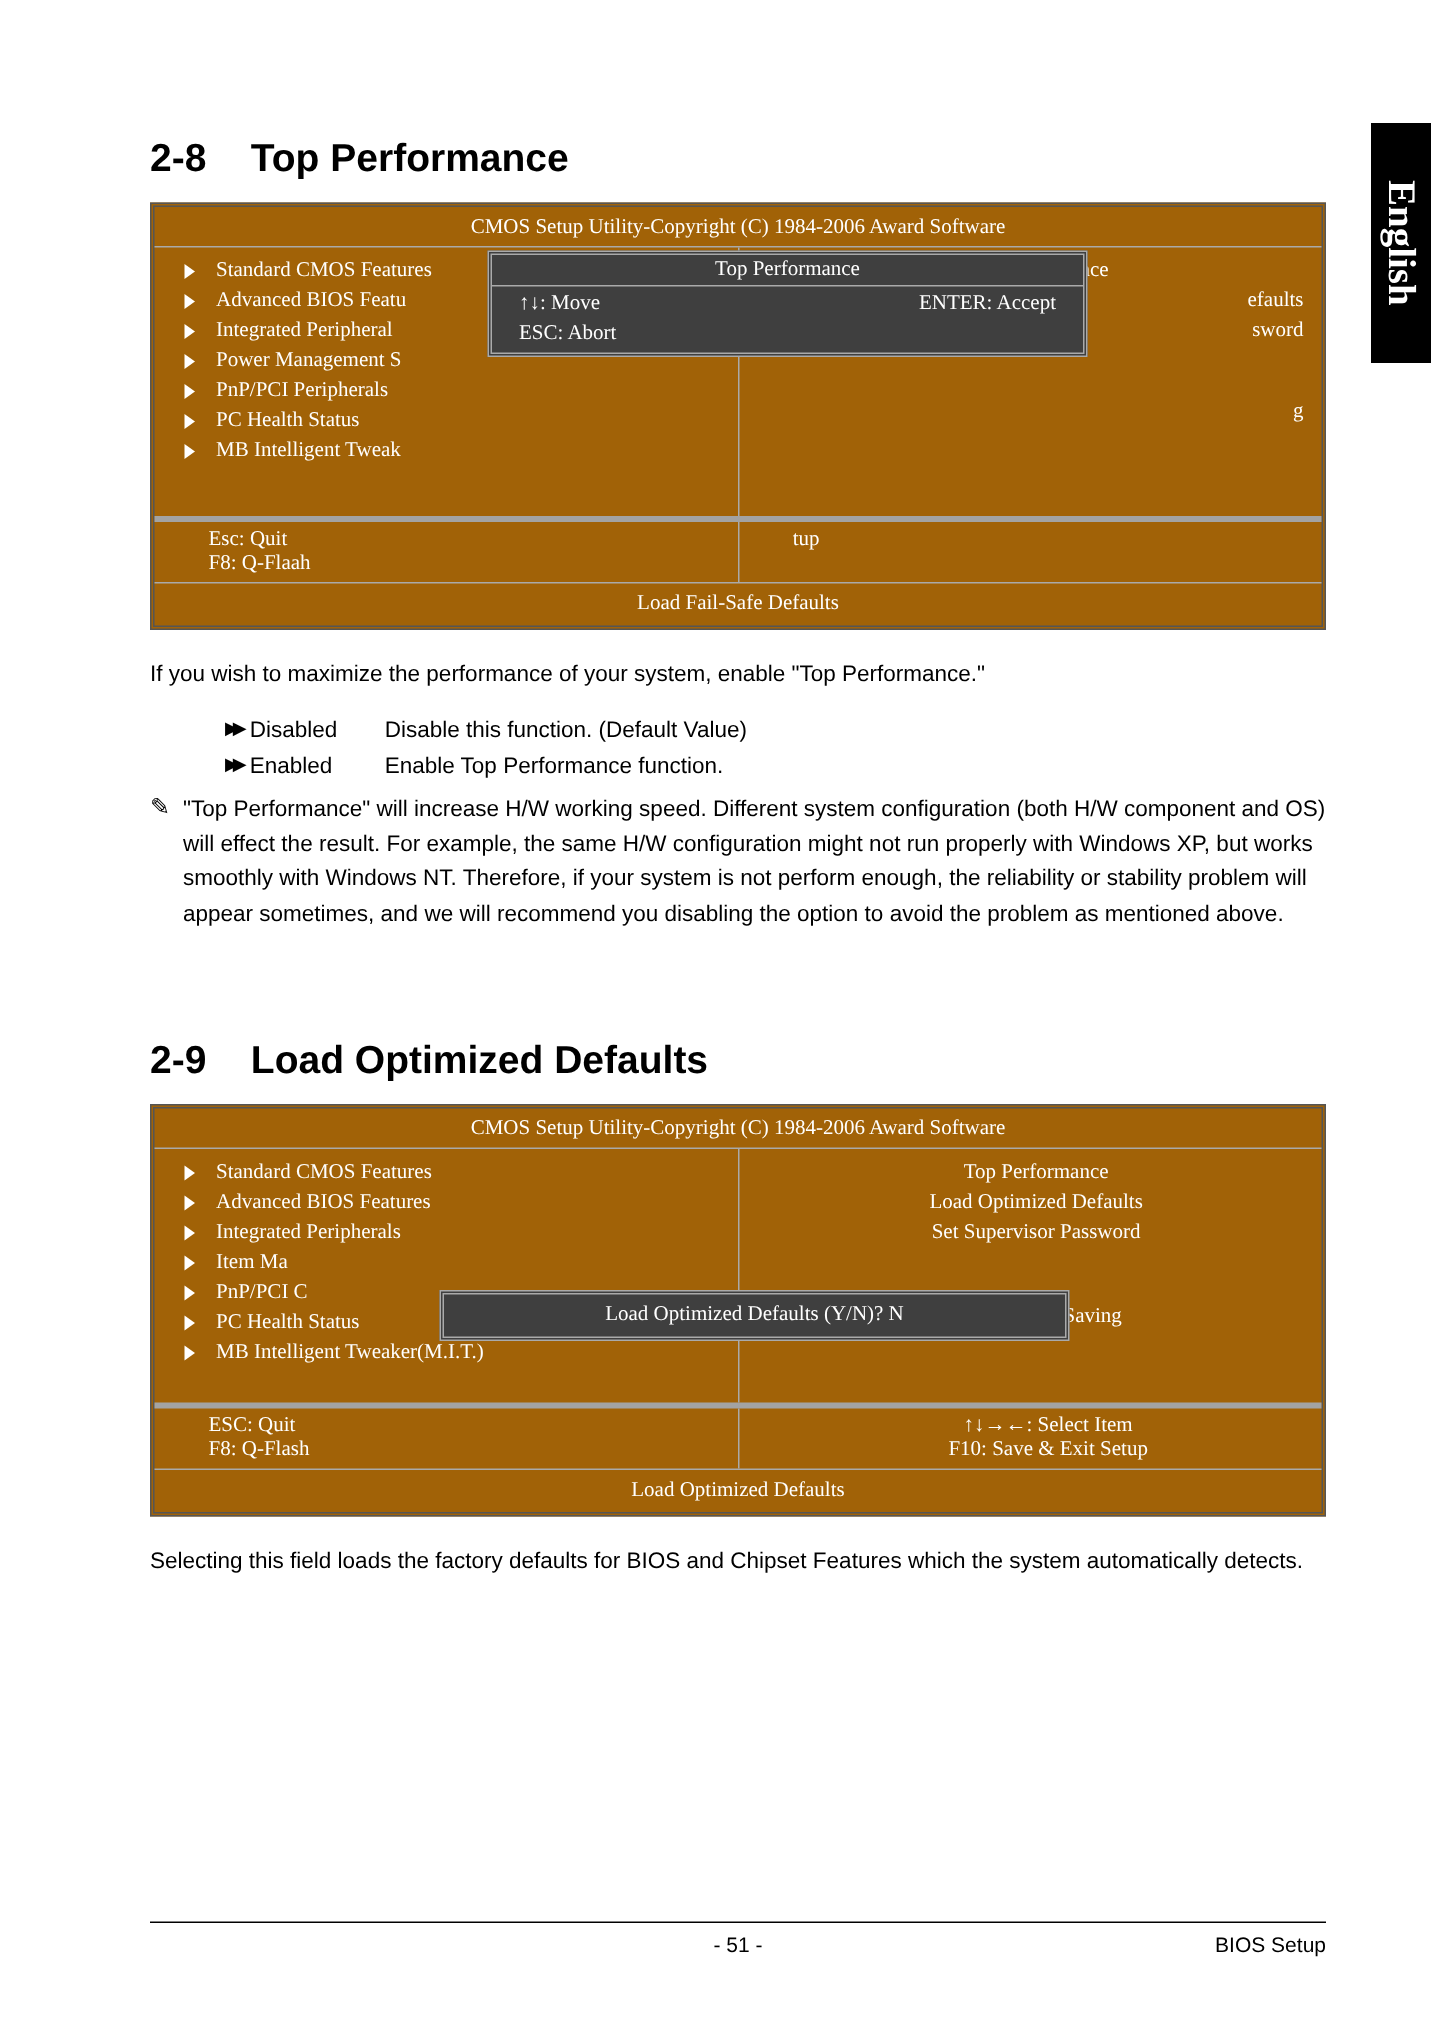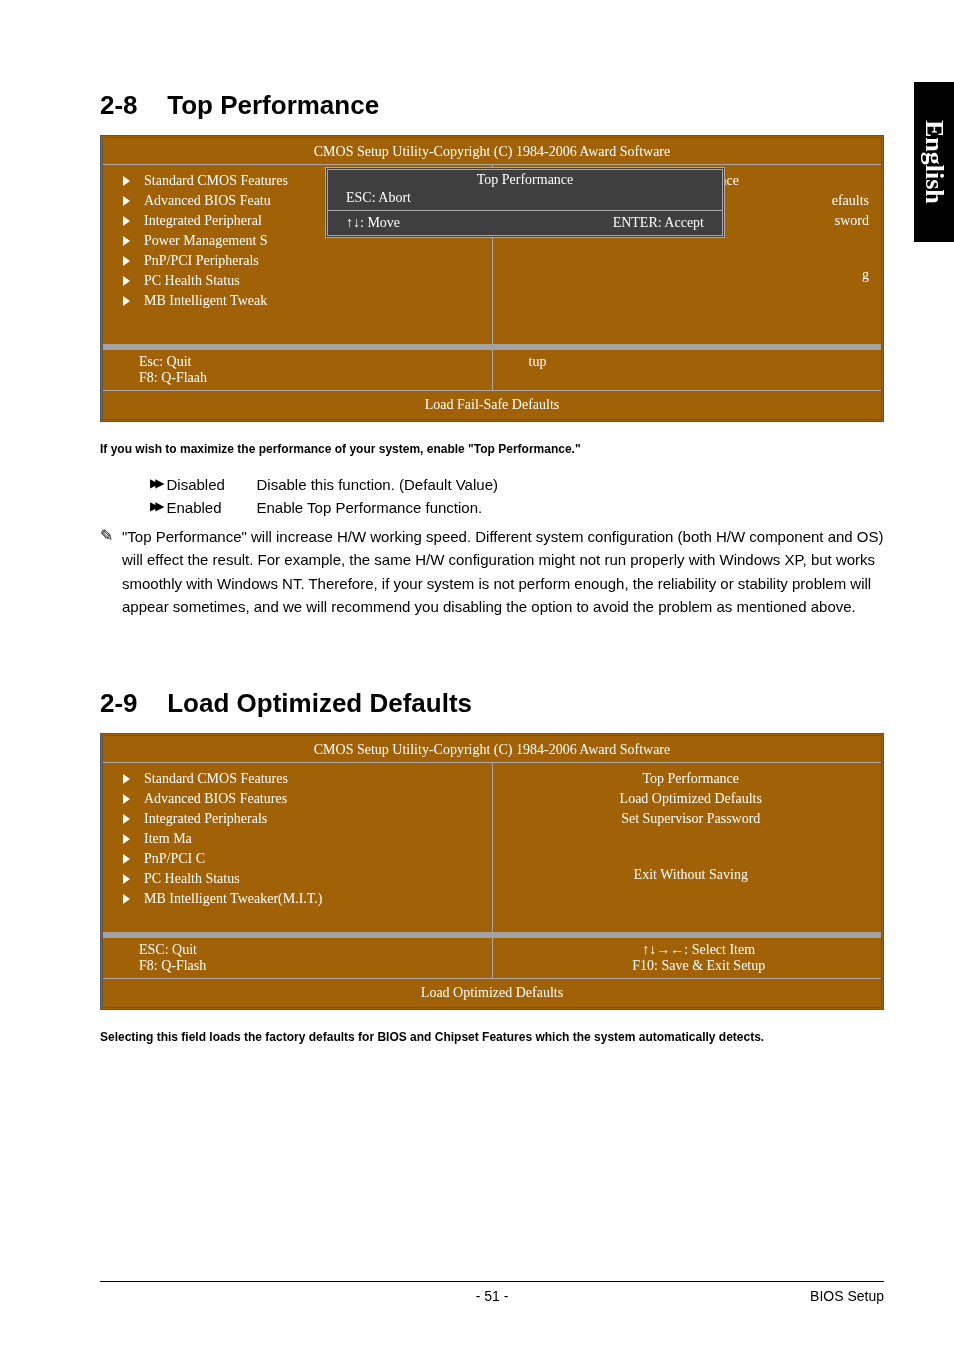--- a/index.html
+++ b/index.html
@@ -18,34 +18,34 @@
     border: 3px double #555; background: #a16207; color: #fff;
     font-family: "Times New Roman", serif; font-size: 14px;
     padding: 0; margin-bottom: 18px;
   }
   .bios-title { text-align: center; padding: 6px 0 4px; font-size: 14px; }
   .bios-body { display: flex; position: relative; border-top: 1px solid #aaa; }
   .bios-col { flex: 1; padding: 6px 12px 6px 20px; }
   .bios-col.left { border-right: 1px solid #aaa; }
   .bios-row { display: flex; align-items: center; padding: 2px 0; }
   .tri { display: inline-block; width: 0; height: 0; border-top: 5px solid transparent; border-bottom: 5px solid transparent; border-left: 7px solid #fff; margin-right: 14px; }
-  .bios-ftr { display: flex; border-top: 6px solid #a3a3a3; }
+  .bios-ftr { display: flex; border-top: 4px solid #a3a3a3; }
   .bios-ftr .bios-col { padding: 4px 12px 4px 36px; }
   .bios-hint { text-align: center; padding: 6px 0; border-top: 1px solid #aaa; }
   .popup {
     position: absolute; background: #3f3f3f; border: 3px double #aaa;
     color: #fff; font-family: "Times New Roman", serif; font-size: 14px;
   }
   .popup-top { left: 222px; top: 2px; width: 400px; }
   .popup-top .ptitle { text-align: center; padding: 2px 0; }
   .popup-top .pbody { padding: 6px 18px 12px; }
   .popup-top .phelp { border-top: 1px solid #aaa; padding: 4px 18px; display: flex; justify-content: space-between; }
   .popup-mid { left: 190px; top: 94px; width: 420px; text-align: center; padding: 6px 0; }
   .dots { letter-spacing: 1px; }
-  .body-text { font-size: 12px; line-height: 1.55; margin: 4px 0 14px; font-weight: bold; }
+  .body-text { font-size: 15px; line-height: 1.55; margin: 4px 0 14px; }
   .opt-list { padding-left: 50px; margin-bottom: 6px; }
   .opt-row { display: flex; font-size: 15px; line-height: 1.55; }
   .dbl-tri { display:inline-block; margin-right: 6px; font-size: 12px; letter-spacing:-4px; position: relative; top: 1px; }
   .opt-name { width: 90px; }
   .note-row { display: flex; align-items: flex-start; font-size: 15px; line-height: 1.55; }
   .note-icon { width: 22px; flex: none; font-size: 16px; line-height: 1.4; }
   .footer {
     position: absolute; bottom: 50px; left: 100px; right: 70px;
     border-top: 1px solid #000; padding-top: 6px;
     display: flex; justify-content: space-between; font-size: 14px;
@@ -108,27 +108,27 @@
             <span>sword</span>
           </div>
         <div class="bios-row" style="height:34px;"></div>
         <div class="bios-row" style="justify-content:flex-end;">
             <span>g</span>
           </div>
       </div>
 
       <div class="popup popup-top">
         <div class="ptitle">Top Performance</div>
+        <div class="phelp">
+          <span>↑↓: Move</span>
+          <span>ENTER: Accept</span>
+        </div>
         <div class="phelp" style="border-top:none;padding-top:0;">
           <span>ESC: Abort</span>
           <span></span>
-        </div>
-        <div class="phelp">
-          <span>↑↓: Move</span>
-          <span>ENTER: Accept</span>
         </div>
       </div>
     </div>
     <div class="bios-ftr">
       <div class="bios-col left">
         <div>Esc: Quit</div>
         <div>F8: Q-Flaah</div>
       </div>
       <div class="bios-col" style="text-align:left;">
         <div></div>
@@ -206,20 +206,23 @@
         <div class="bios-row" style="justify-content:center;">
             <span>Set Supervisor Password</span>
           </div>
         <div class="bios-row" style="height:18px;"></div>
         <div class="bios-row" style="height:18px;"></div>
         <div class="bios-row" style="justify-content:center;">
             <span>Exit Without Saving</span>
           </div>
       </div>
 
+      <div class="popup popup-mid">
+        <span>Load Optimized Defaults (Y/N)? N</span>
+      </div>
     </div>
     <div class="bios-ftr">
       <div class="bios-col left">
         <div>ESC: Quit</div>
         <div>F8: Q-Flash</div>
       </div>
       <div class="bios-col" style="text-align:center;">
         <div>↑↓→←: Select Item</div>
         <div>F10: Save &amp; Exit Setup</div>
       </div>

